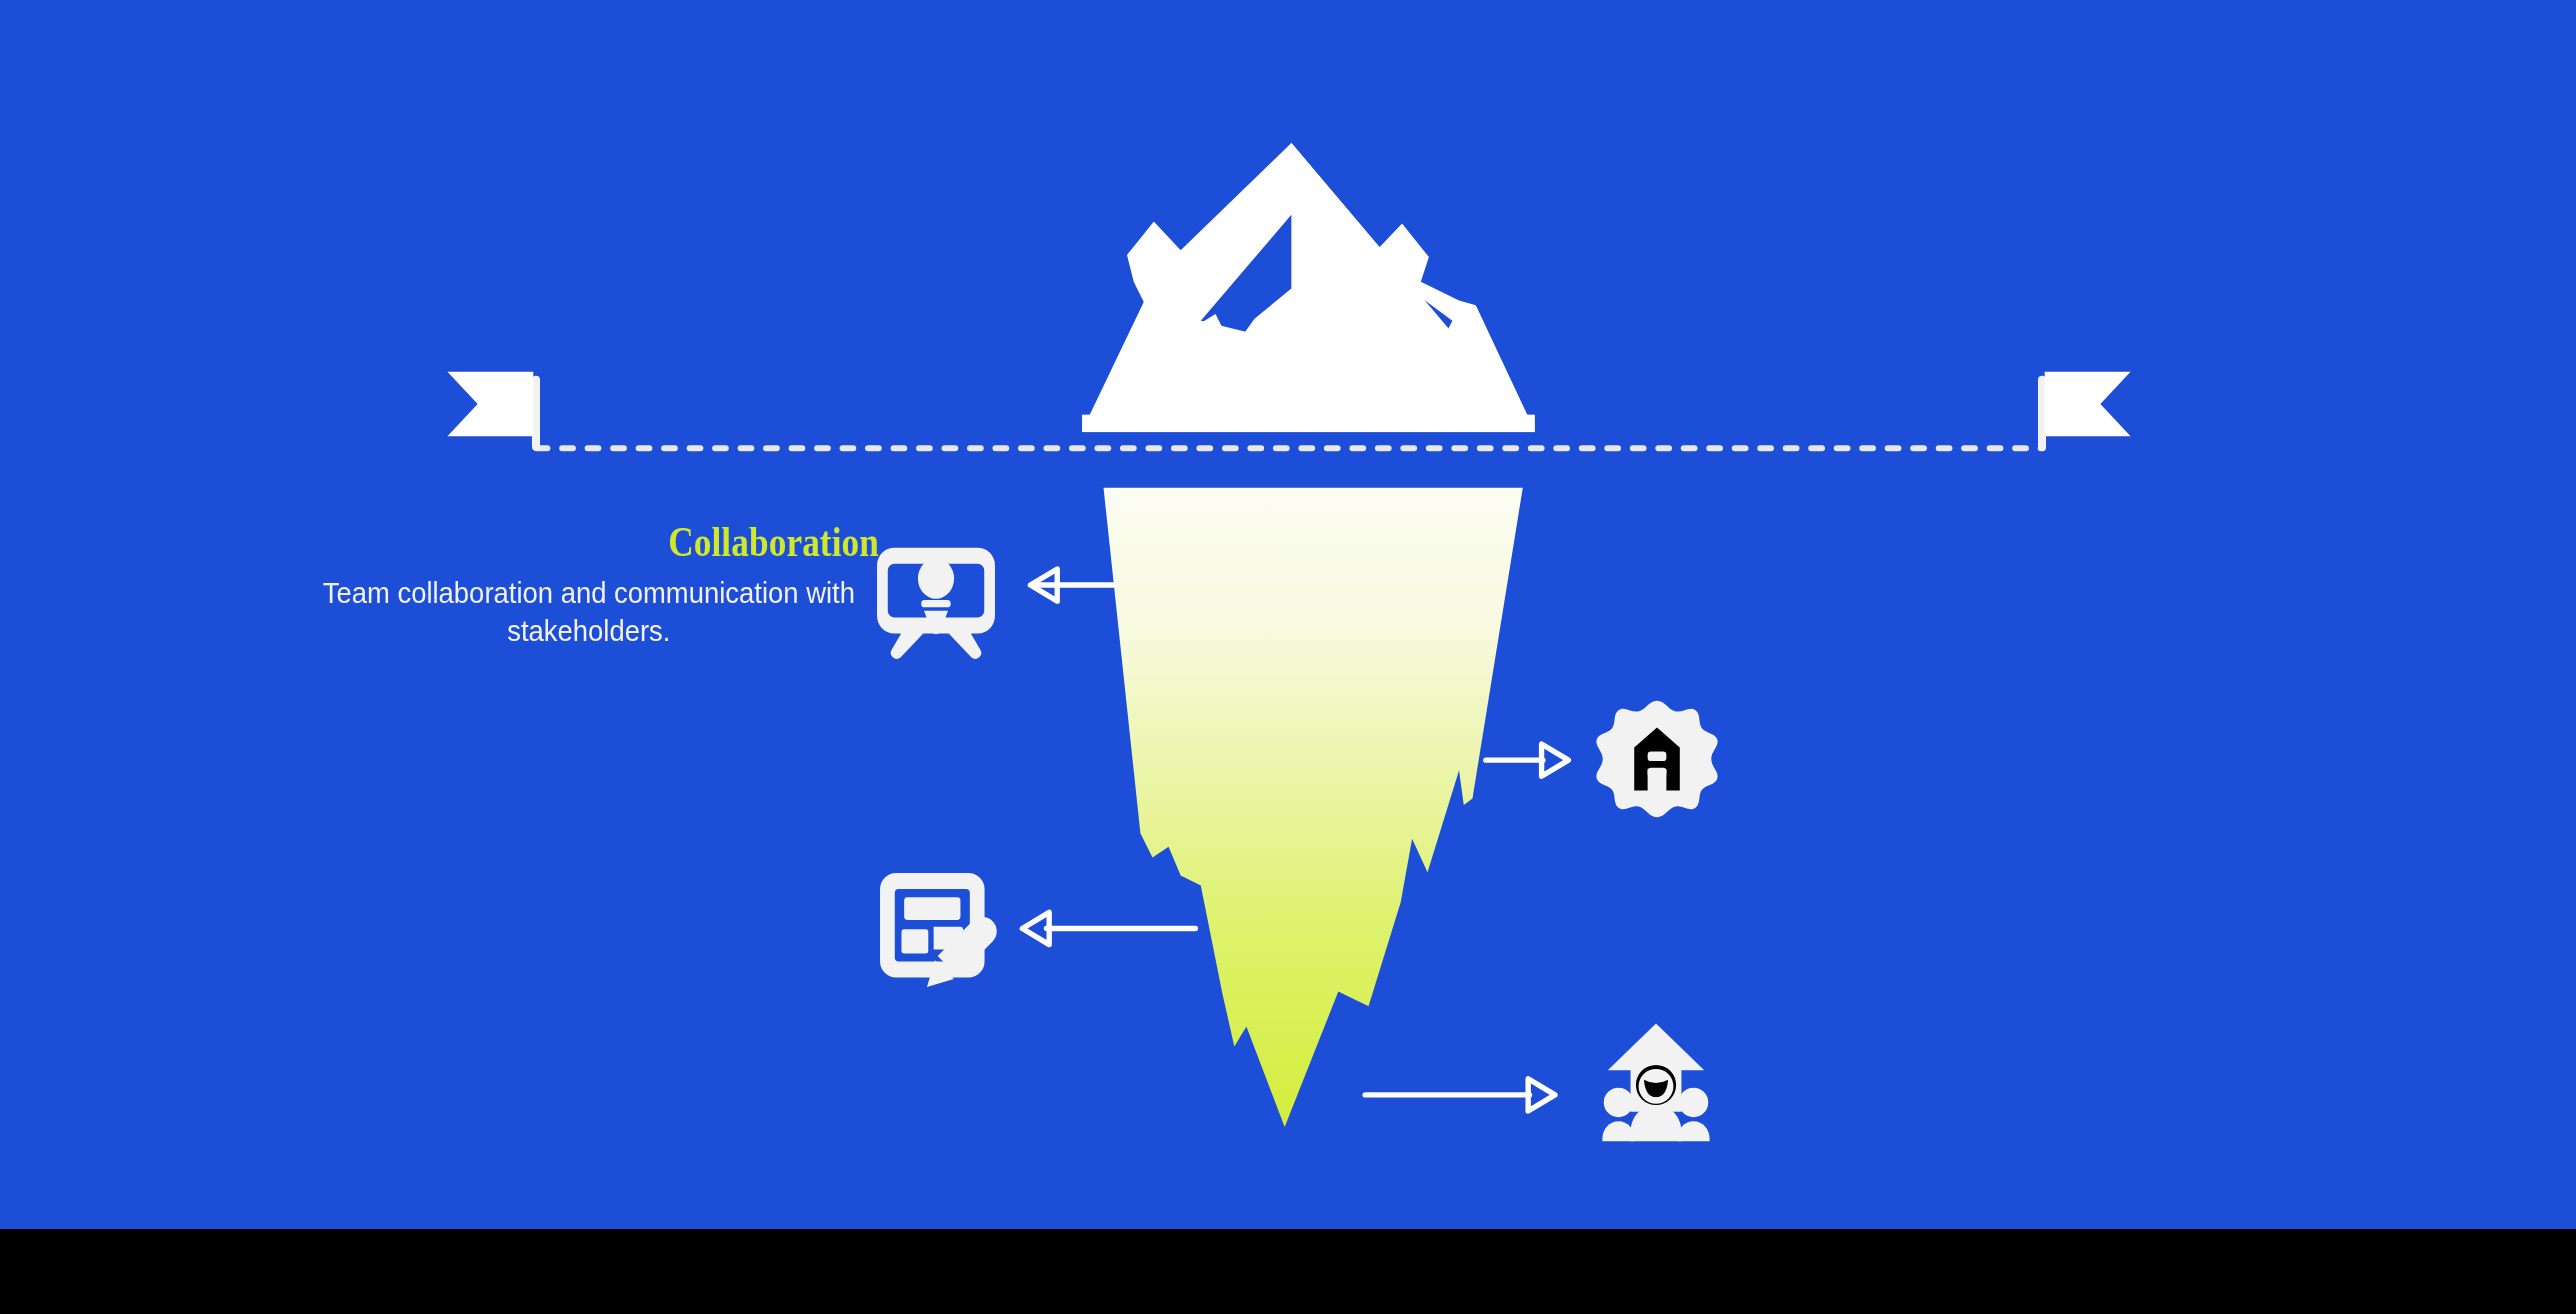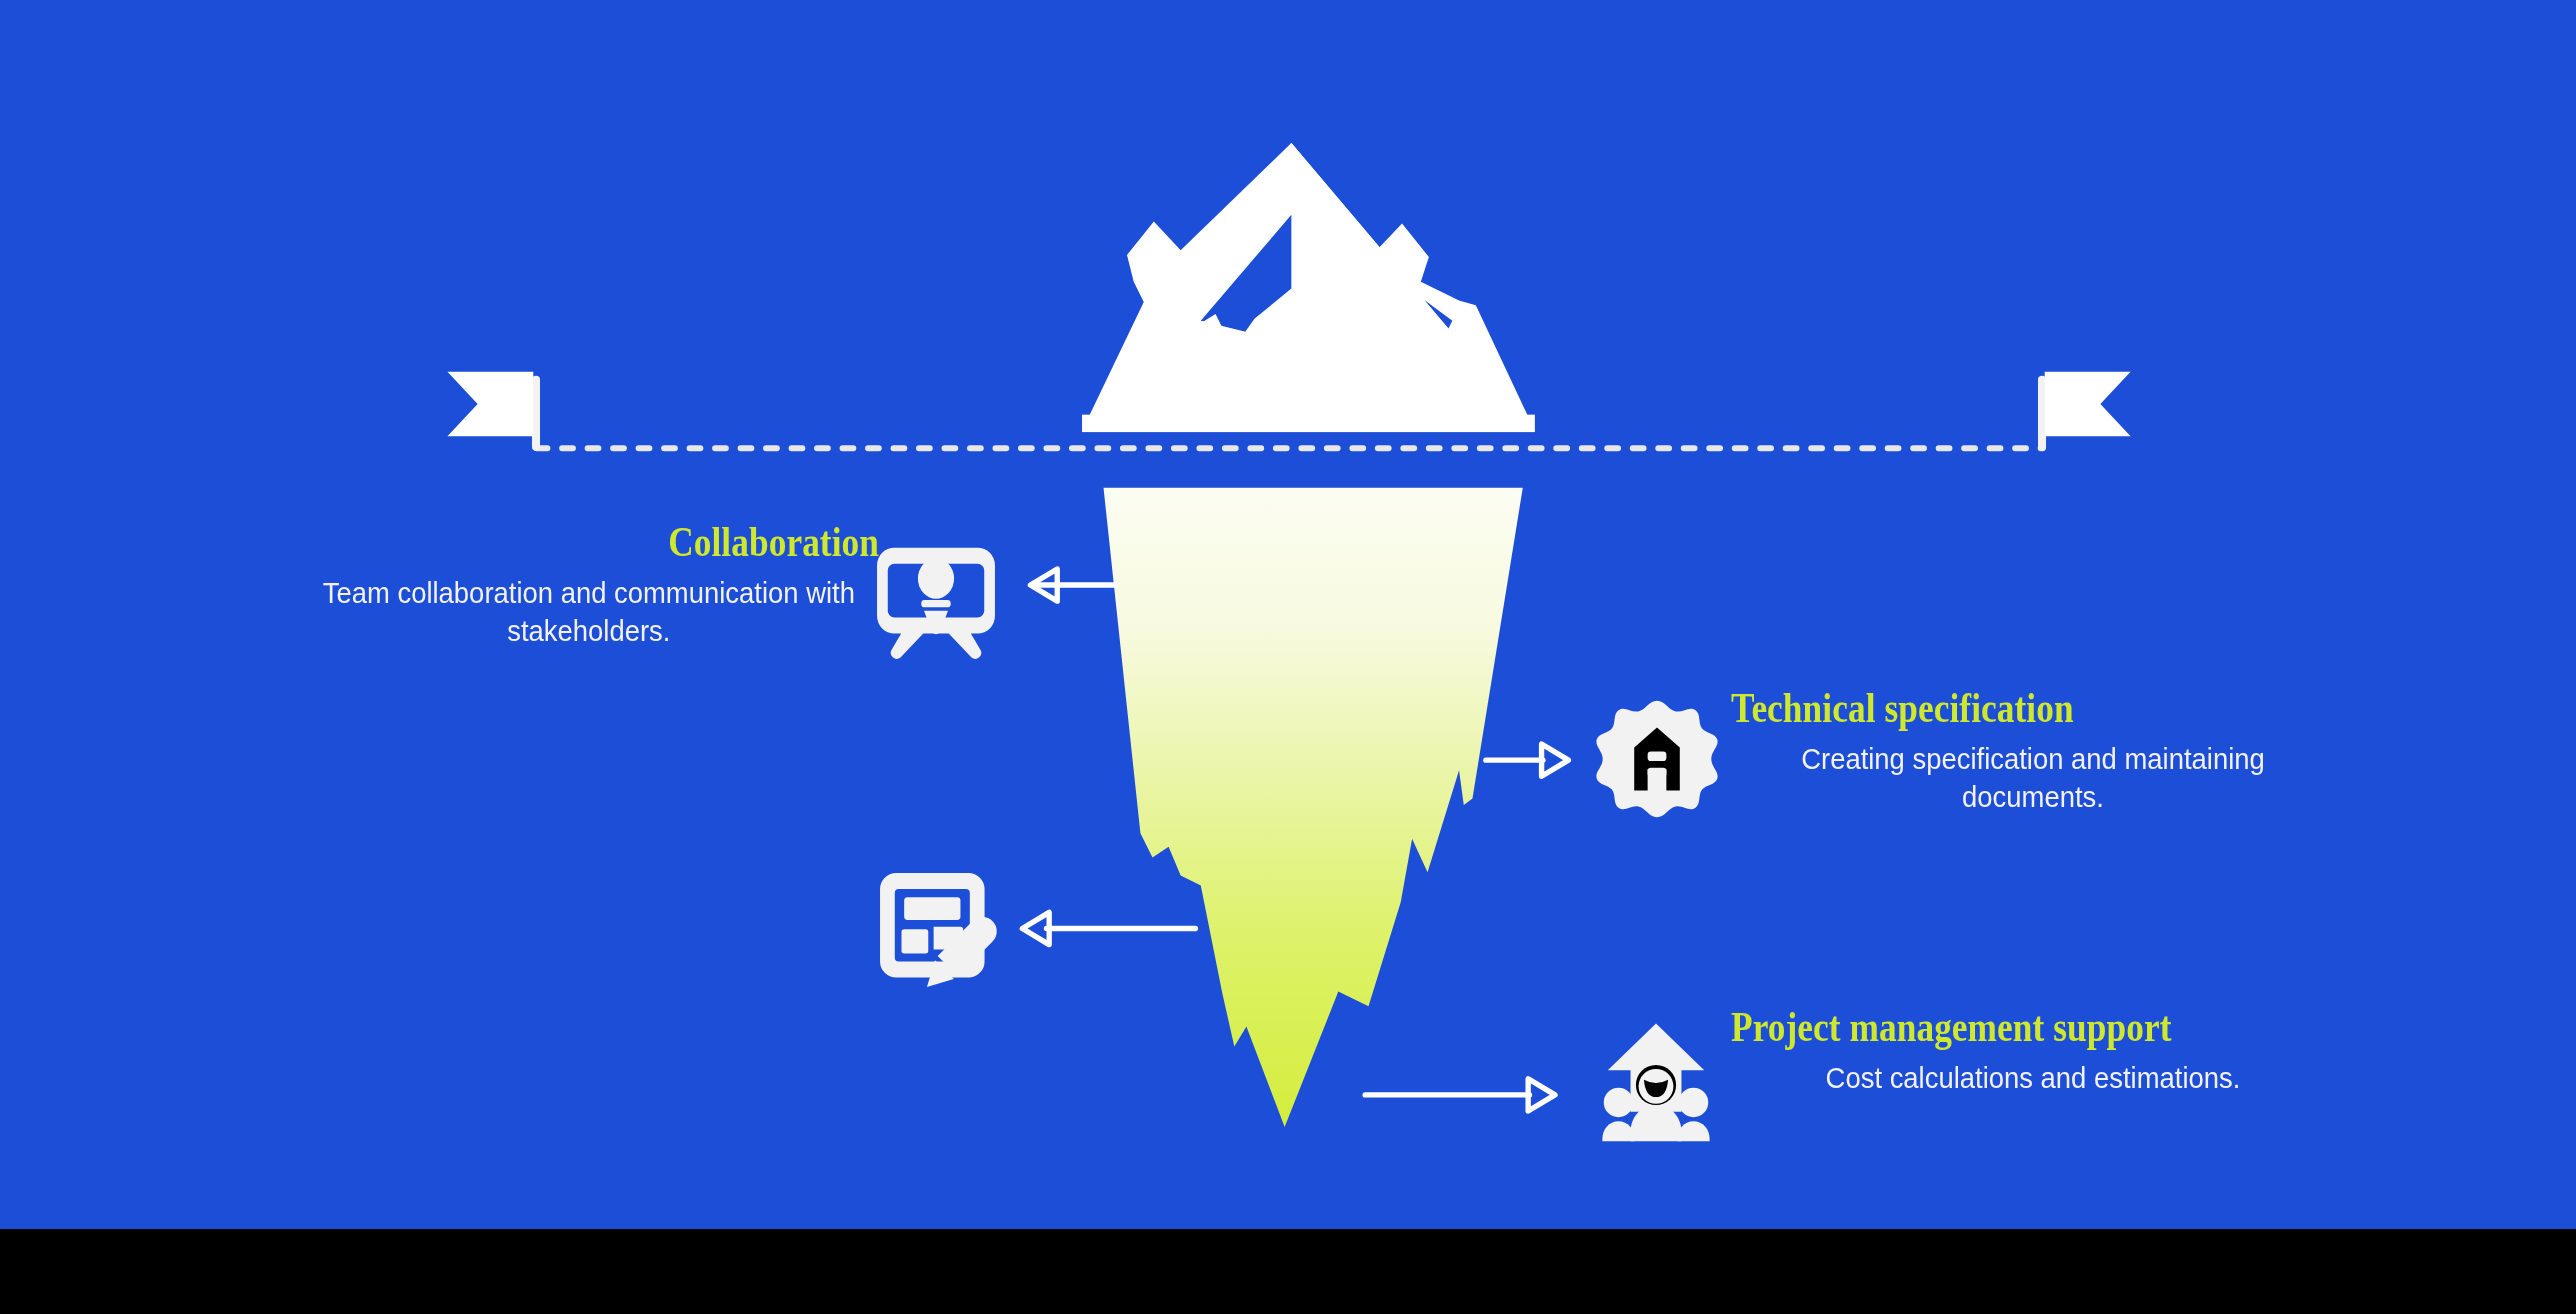--- a/index.html
+++ b/index.html
@@ -258,24 +258,16 @@
       <path fill="#f2f2f2" d="M156 160 c14 0 24 12 24 26 v4 h-48 v-4 c0 -14 10 -26 24 -26 z"></path>
     </svg>
   </div>
 
   <div class="callout left" id="callout-collaboration">
     <h2 class="heading">Collaboration</h2>
     <p class="desc">Team collaboration and communication with stakeholders.</p>
   </div>
 
 
-  <div class="callout right" id="callout-techspec">
-    <h2 class="heading">Technical specification</h2>
-    <p class="desc">Creating specification and maintaining documents.</p>
-  </div>
-
-  <div class="callout right" id="callout-pmsupport">
-    <h2 class="heading">Project management support</h2>
-    <p class="desc">Cost calculations and estimations.</p>
-  </div>
+
 
 </div>
 
 
 </body></html>

